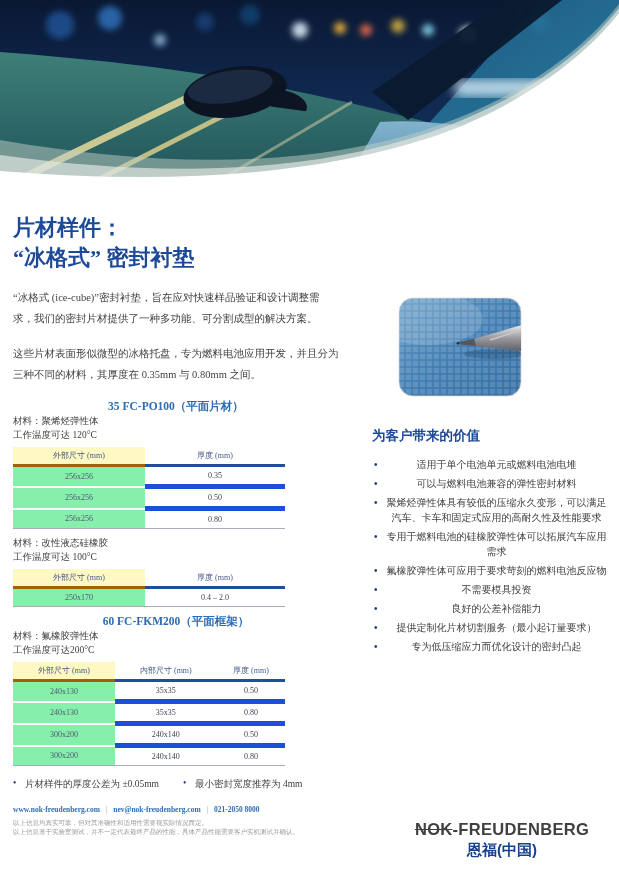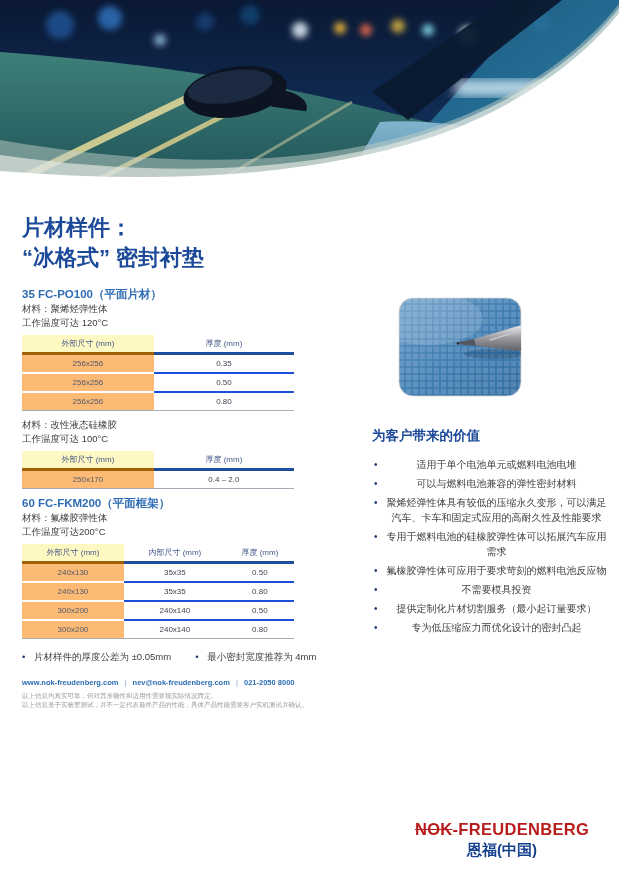--- a/index.html
+++ b/index.html
@@ -4,31 +4,31 @@
 <style>
   html,body{margin:0;padding:0;background:#fff;}
   body{width:619px;height:871px;position:relative;overflow:hidden;
        font-family:"Liberation Sans","DejaVu Sans",sans-serif;color:#3e3e3e;}
   .page{position:absolute;inset:0;background:#fff;}
 
   
   .hero{position:absolute;top:0;left:0;width:619px;height:200px;}
 
   
-  .left-col{position:absolute;top:213px;left:22px;width:326px;}
+  .left-col{position:absolute;top:213px;left:13px;width:326px;font-family:Liberation Serif, serif;}
   h1{font-size:22px;line-height:30px;color:#1c4a99;font-weight:bold;margin:0 0 14px;}
   .intro p{font-size:10.5px;line-height:21px;margin:0 0 14px;color:#3e3e3e;}
-  .product h2{font-size:11.5px;line-height:15px;color:#2d6cb4;font-weight:bold;margin:0;}
+  .product h2{font-size:11.5px;line-height:15px;color:#2d6cb4;font-weight:bold;margin:0;text-align:center;}
   .spec-line{font-size:9.5px;line-height:14px;color:#3e3e3e;}
   .spec-table{border-collapse:collapse;width:272px;table-layout:fixed;margin:5px 0 7px;}
   .spec-table th,.spec-table td{font-size:8px;line-height:11px;padding:3px 2px;text-align:center;}
   .spec-table th{color:#46598a;font-weight:normal;background:#fef9c3;border-bottom:3px solid #a16207;}
   .spec-table th + th{background:#fff;border-bottom:3px solid #1f4e9c;}
-  .spec-table td:first-child{background:#fdba74;border-bottom:2px solid #fff;color:#4f5a6e;}
-  .spec-table td:not(:first-child){border-bottom:2px solid #1d4ed8;color:#3f4450;}
+  .spec-table td:first-child{background:#86efac;border-bottom:2px solid #fff;color:#4f5a6e;}
+  .spec-table td:not(:first-child){border-bottom:5px solid #1d4ed8;color:#3f4450;}
   .spec-table tr:last-child td{border-bottom:1px solid #a7adb8;}
   .t2 th:first-child{width:47%;}
   .t3 th:nth-child(1){width:36%;}
   .t3 th:nth-child(2){width:36%;}
 
   .conditions h2{font-size:11.5px;color:#1c4a99;font-weight:bold;margin:4px 0 6px;}
   .cond-list{list-style:none;margin:0;padding:0;}
   .cond-list li{display:inline-block;margin-right:24px;font-size:9.5px;color:#3e3e3e;position:relative;padding-left:12px;}
   .cond-list li::before{content:"\2022";position:absolute;left:0;color:#1d3a6e;}
 
@@ -39,21 +39,21 @@
   
   .right-col{position:absolute;top:293px;left:372px;width:236px;}
   .product-photo{display:block;margin:4px 0 30px 26px;}
   .value h2{font-size:13.5px;line-height:18px;color:#1c4a99;font-weight:bold;margin:0 0 12px;}
   .value-list{list-style:none;margin:0;padding:0;}
   .value-list li{position:relative;padding-left:13px;font-size:10px;line-height:15px;margin-bottom:4px;color:#3e3e3e;text-align:center;}
   .value-list li::before{content:"\2022";position:absolute;left:2px;color:#1d3a6e;}
 
   
   .logo{position:absolute;top:820px;left:402px;width:200px;text-align:center;}
-  .logo .brand{font-size:16.5px;font-weight:bold;color:#b91c1c;letter-spacing:0.3px;white-space:nowrap;}
+  .logo .brand{font-size:16.5px;font-weight:bold;color:#404040;letter-spacing:0.3px;white-space:nowrap;}
   .logo .strike{text-decoration:line-through;}
   .logo .company{font-size:15px;font-weight:bold;color:#16418c;margin-top:2px;}
 </style>
 </head>
 <body>
 
 <div class="page">
 
   <div class="hero">
     <svg width="619" height="200" viewBox="0 0 619 200">
@@ -116,20 +116,24 @@
       <path d="M0,171 C150,183 300,180 432,137 C525,105 587,54 619,13 L619,200 L0,200 Z" fill="#ffffff"></path>
     </svg>
   </div>
 
   <div class="left-col">
     <h1>
       <span>片材样件：</span><br>
       <span>“冰格式” 密封衬垫</span>
     </h1>
 
+    <div class="intro">
+      <p>“冰格式 (ice-cube)”密封衬垫，旨在应对快速样品验证和设计调整需求，我们的密封片材提供了一种多功能、可分割成型的解决方案。</p>
+      <p>这些片材表面形似微型的冰格托盘，专为燃料电池应用开发，并且分为三种不同的材料，其厚度在 0.35mm 与 0.80mm 之间。</p>
+    </div>
 
     <div class="product">
       <h2>35 FC-PO100（平面片材）</h2>
       <div class="spec-line">材料：聚烯烃弹性体</div>
       <div class="spec-line">工作温度可达 120°C</div>
       <table class="spec-table t2">
           <thead>
             <tr>
               <th>外部尺寸 (mm)</th>
               <th>厚度 (mm)</th>
@@ -261,20 +265,21 @@
 
     <div class="value">
       <h2>为客户带来的价值</h2>
       <ul class="value-list">
           <li>适用于单个电池单元或燃料电池电堆</li>
           <li>可以与燃料电池兼容的弹性密封材料</li>
           <li>聚烯烃弹性体具有较低的压缩永久变形，可以满足汽车、卡车和固定式应用的高耐久性及性能要求</li>
           <li>专用于燃料电池的硅橡胶弹性体可以拓展汽车应用需求</li>
           <li>氟橡胶弹性体可应用于要求苛刻的燃料电池反应物</li>
           <li>不需要模具投资</li>
+          <li>良好的公差补偿能力</li>
           <li>提供定制化片材切割服务（最小起订量要求）</li>
           <li>专为低压缩应力而优化设计的密封凸起</li>
         </ul>
     </div>
   </div>
 
   <div class="logo">
     <div class="brand"><span class="strike">NOK</span><span>-FREUDENBERG</span></div>
     <div class="company">恩福(中国)</div>
   </div>

